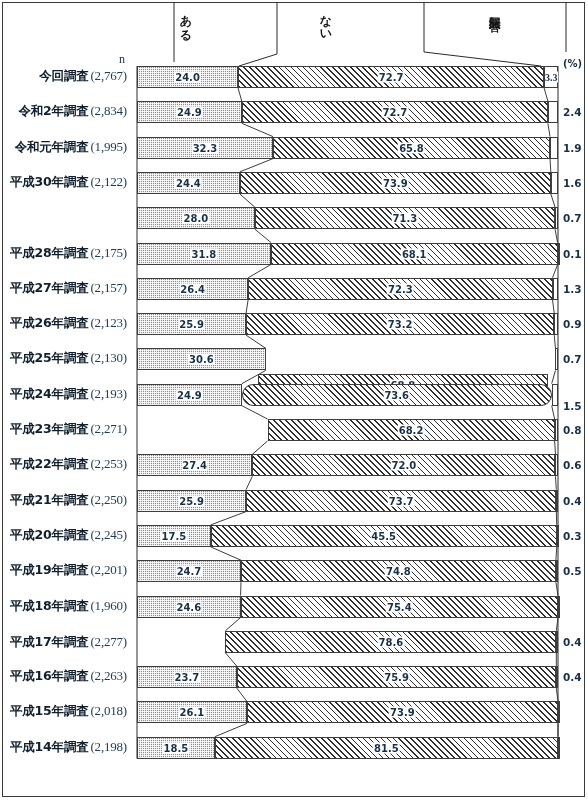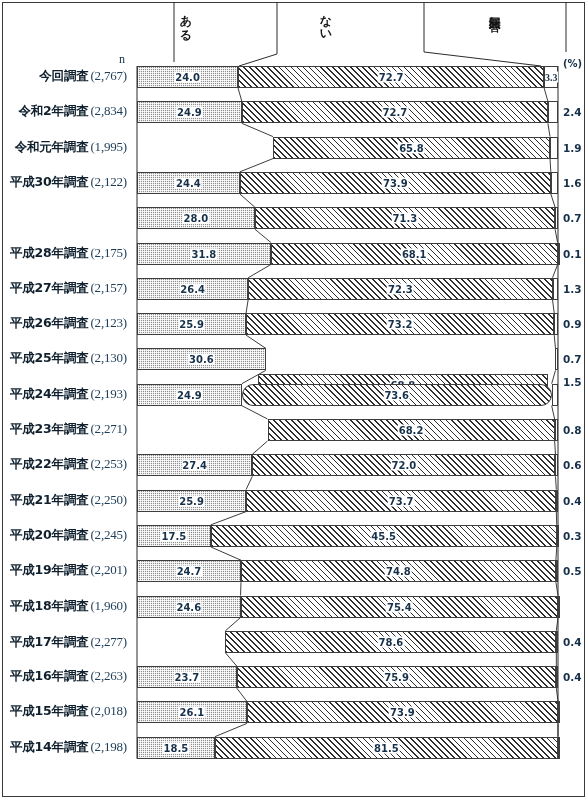--- a/index.html
+++ b/index.html
@@ -294,20 +294,23 @@
       <div class="bar-row" style="top: 101.3px;">
         <div class="seg seg-aru" style="left: 0px; width: 104.829px;">
           <span class="val val-aru">24.9</span>
         </div>
         <div class="seg seg-nai" style="left: 104.829px; width: 306.067px;">
           <span class="val val-nai">72.7</span>
         </div>
         <div class="seg seg-mu" style="left: 410.896px; width: 10.104px;"></div>
       </div>
       <div class="bar-row" style="top: 136.6px;">
+        <div class="seg seg-aru" style="left: 0px; width: 135.983px;">
+          <span class="val val-aru">32.3</span>
+        </div>
         <div class="seg seg-nai" style="left: 135.983px; width: 277.018px;">
           <span class="val val-nai">65.8</span>
         </div>
         <div class="seg seg-mu" style="left: 413.001px; width: 7.999px;"></div>
       </div>
       <div class="bar-row" style="top: 171.9px;">
         <div class="seg seg-aru" style="left: 0px; width: 102.724px;">
           <span class="val val-aru">24.4</span>
         </div>
         <div class="seg seg-nai" style="left: 102.724px; width: 311.119px;">
@@ -458,21 +461,21 @@
   <div id="right-vals">
     <div class="pct-unit">(%)</div>
   <div class="rv" style="top: 103.3px;">2.4</div>
       <div class="rv" style="top: 138.6px;">1.9</div>
       <div class="rv" style="top: 173.9px; text-align: center;">1.6</div>
       <div class="rv" style="top: 209.2px;">0.7</div>
       <div class="rv" style="top: 244.5px;">0.1</div>
       <div class="rv" style="top: 279.8px;">1.3</div>
       <div class="rv" style="top: 315.1px;">0.9</div>
       <div class="rv" style="top: 350.4px;">0.7</div>
-      <div class="rv" style="top: 373px;">1.5</div>
+      <div class="rv" style="top: 397px;">1.5</div>
       <div class="rv" style="top: 421px;">0.8</div>
       <div class="rv" style="top: 456.3px;">0.6</div>
       <div class="rv" style="top: 491.6px;">0.4</div>
       <div class="rv" style="top: 526.9px;">0.3</div>
       <div class="rv" style="top: 562.2px;">0.5</div>
       <div class="rv" style="top: 632.8px;">0.4</div>
       <div class="rv" style="top: 668.1px;">0.4</div>
     </div>
 
 </div>

